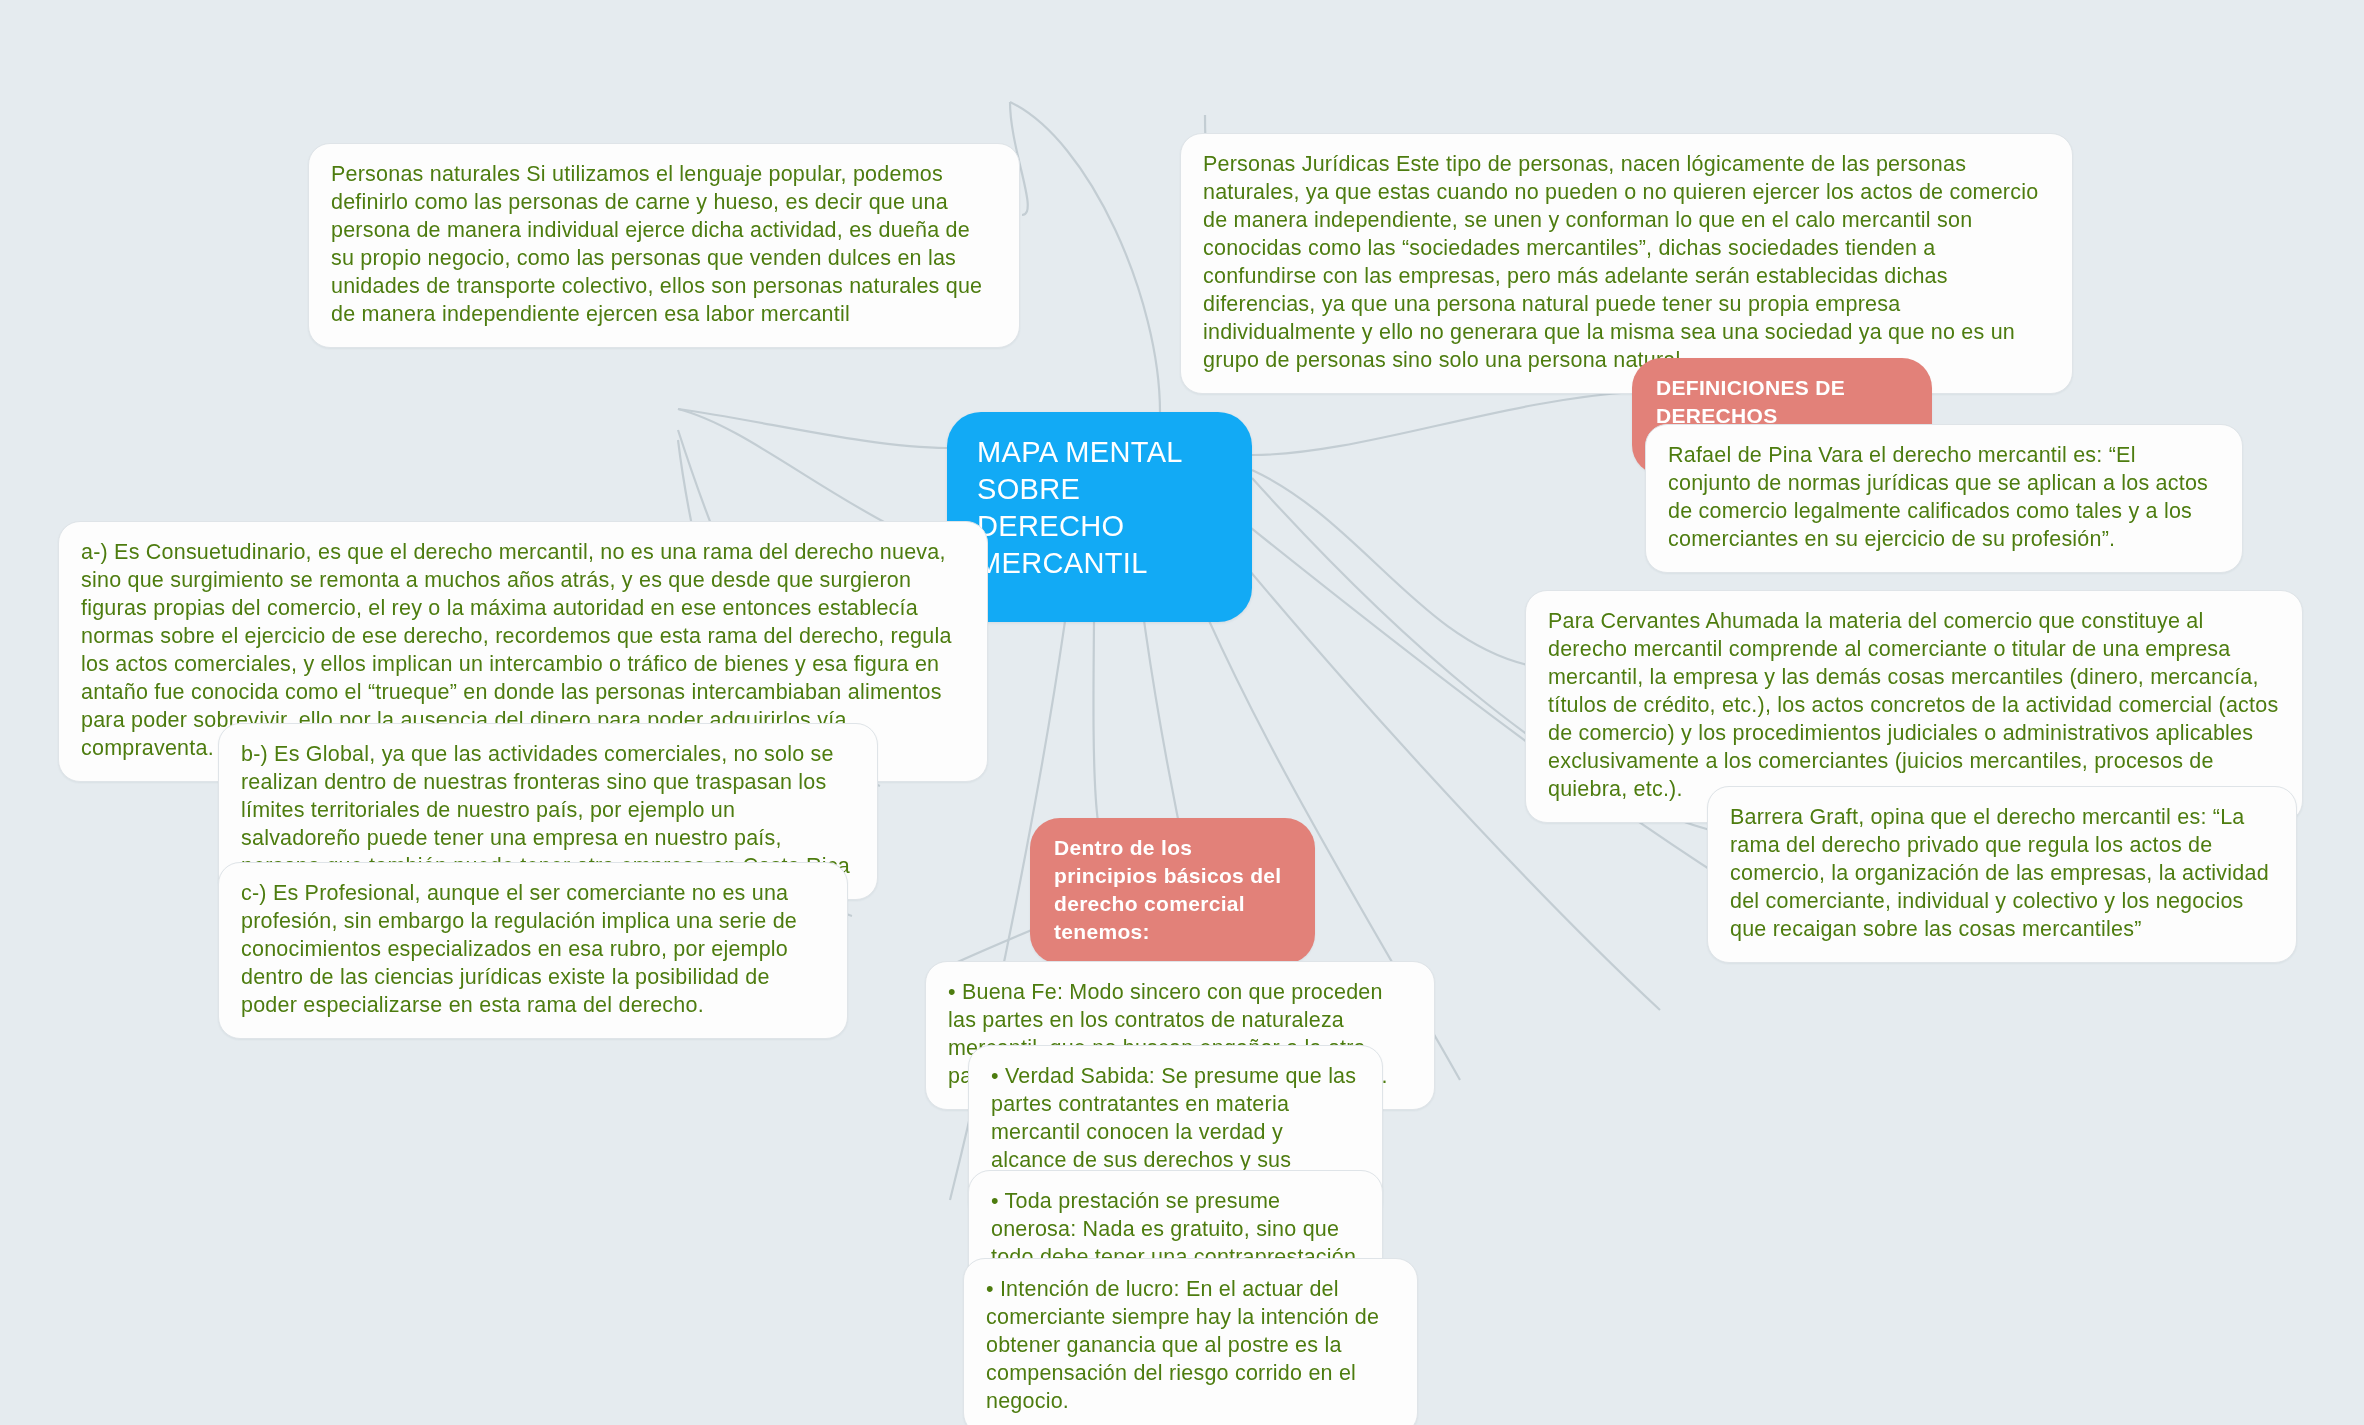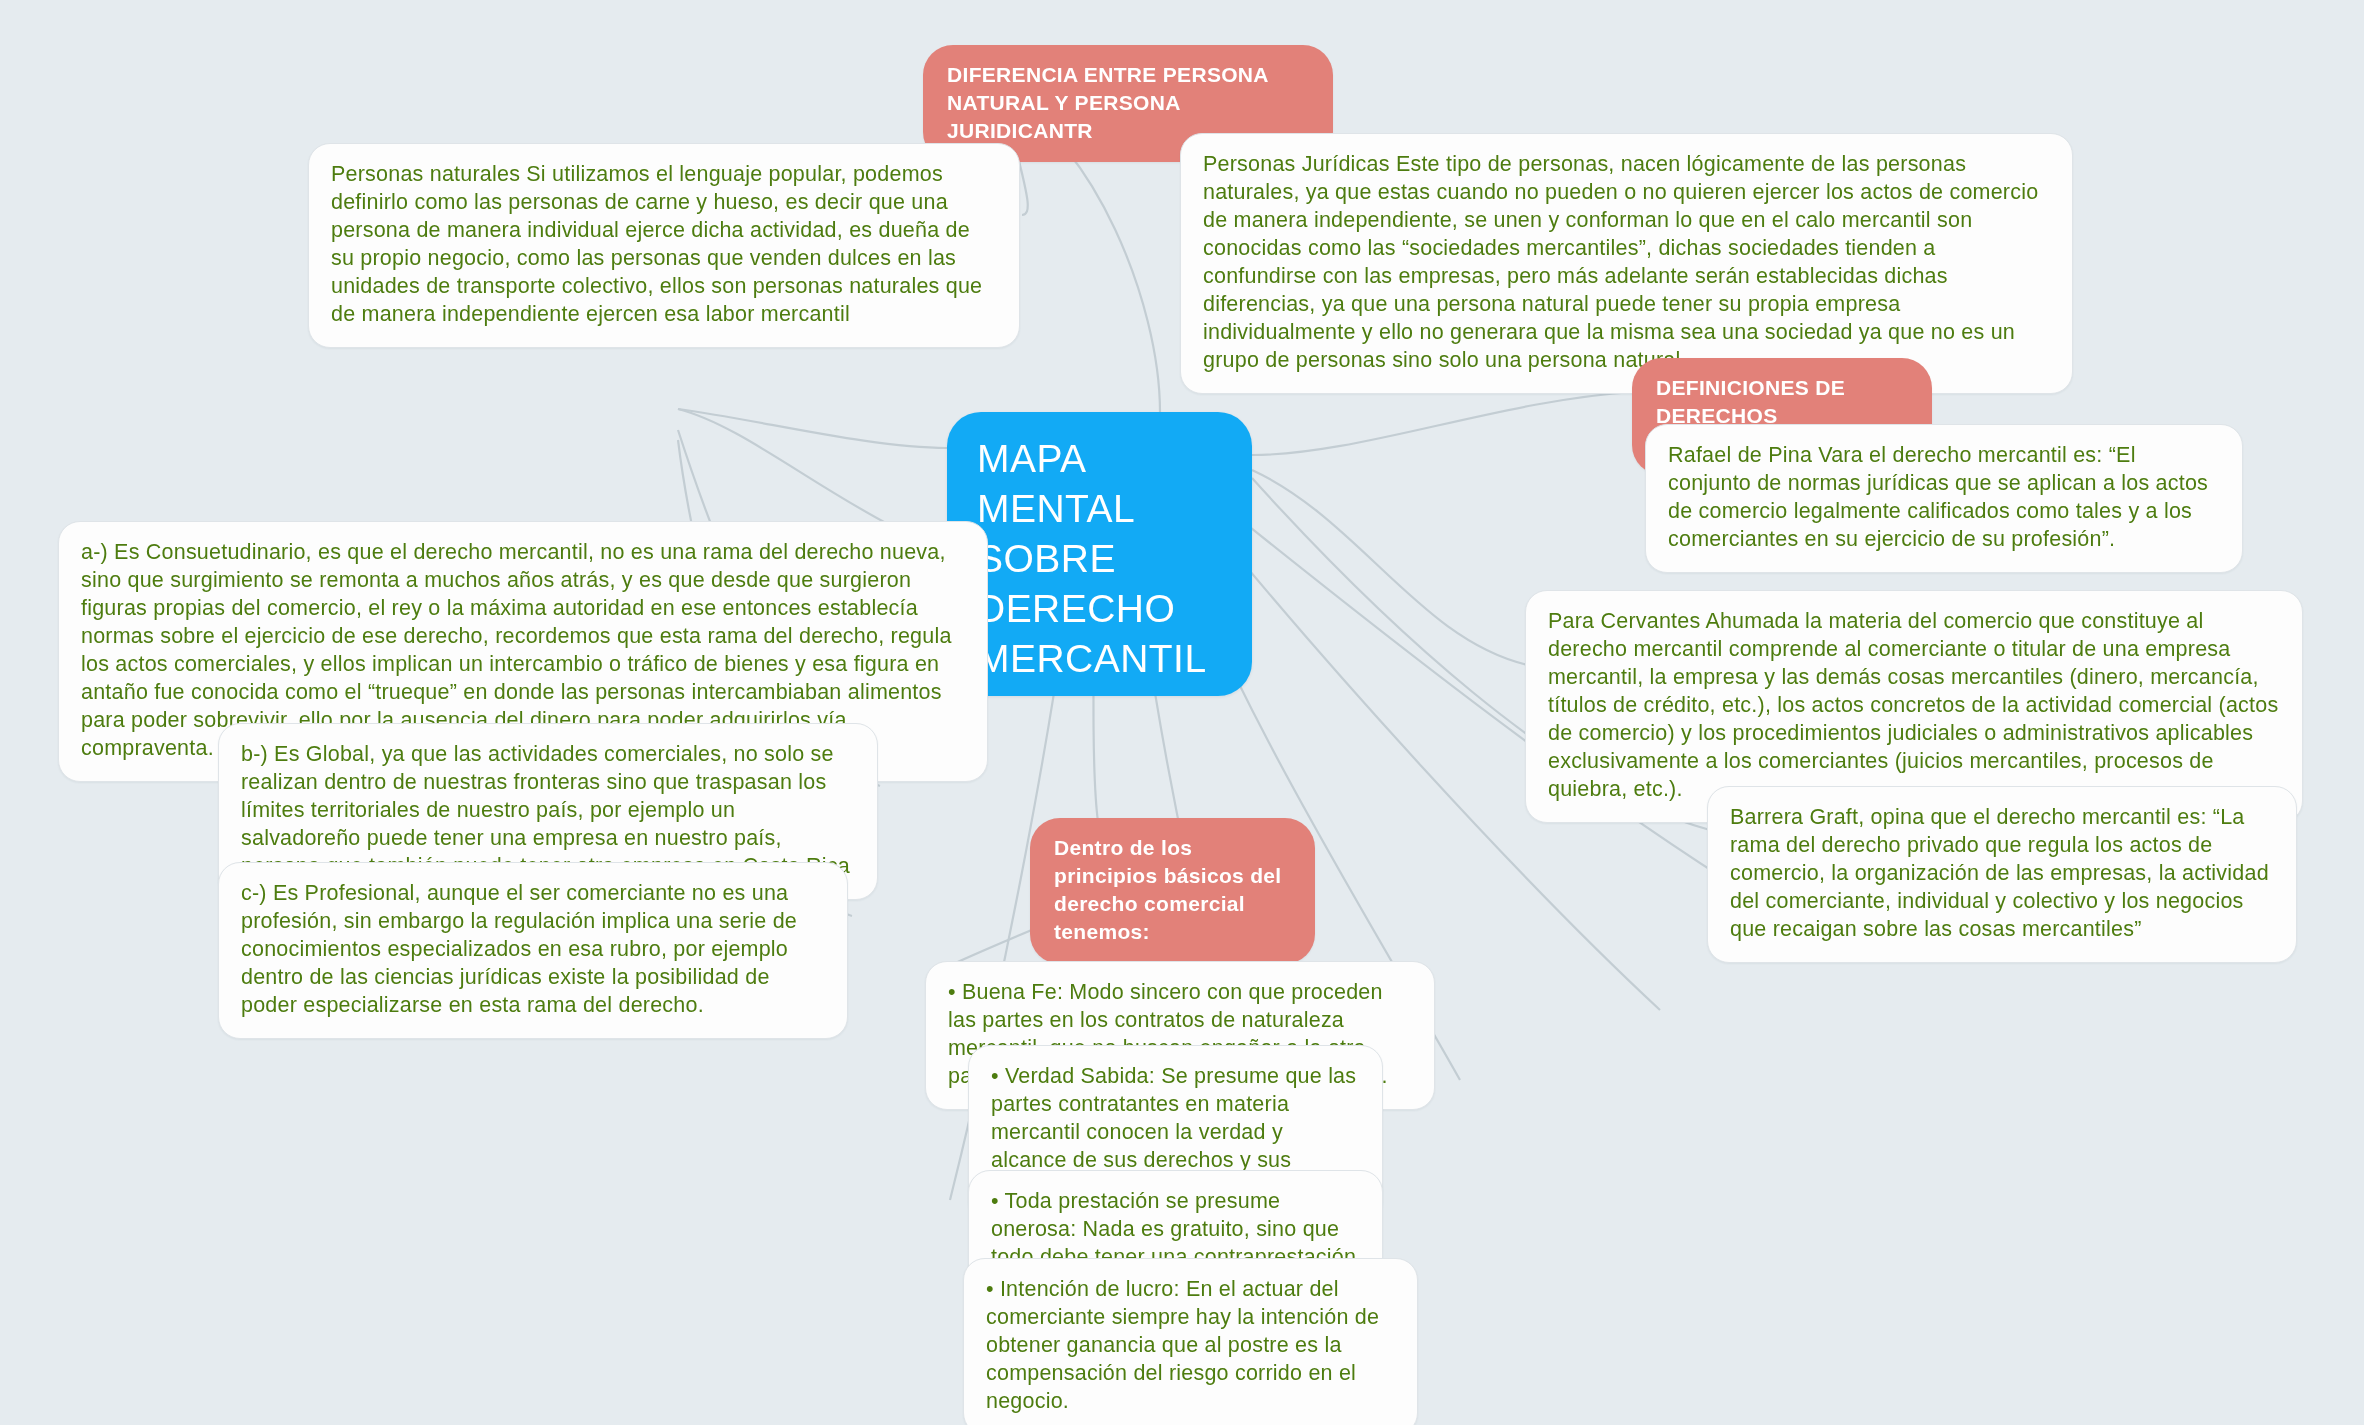--- a/index.html
+++ b/index.html
@@ -51,23 +51,23 @@
     line-height: 1.34;
     padding: 16px 24px 17px 24px;
     letter-spacing: 0.015em;
     box-shadow: 0 1px 2px rgba(60,80,95,0.08);
   }
   
   .root {
     background: #12aaf5;
     border-radius: 34px;
     color: #ffffff;
-    font-size: 39px;
+    font-size: 29px;
     line-height: 1.28;
-    padding: 22px 30px 12px 30px;
+    padding: 22px 30px 40px 30px;
     letter-spacing: 0.012em;
     box-shadow: 0 1px 3px rgba(40,70,100,0.10);
   }
   
   #n-root        { left: 947px;  top: 412px;  width: 305px; }
   #n-h-diff      { left: 923px;  top: 45px;   width: 410px; }
   #n-personas-nat{ left: 308px;  top: 143px;  width: 712px; }
   #n-personas-jur{ left: 1180px; top: 133px;  width: 893px; }
   #n-h-caract    { left: 325px;  top: 371px;  width: 350px; }
   #n-a           { left: 58px;   top: 521px;  width: 930px; }
@@ -126,21 +126,20 @@
       <path d="M1080,500 C1060,700 1000,1000 950,1200"></path>
       <path d="M1130,500 C1150,720 1210,1000 1290,1260"></path>
       <path d="M1160,500 C1230,700 1370,920 1460,1080"></path>
       <path d="M1190,498 C1320,660 1520,880 1660,1010"></path>
       <path d="M1210,495 C1390,640 1640,840 1860,960"></path>
     </g>
   </svg>
 
   <div class="node root" id="n-root">MAPA MENTAL SOBRE DERECHO MERCANTIL</div>
 
-  <div class="node pill" id="n-h-diff">DIFERENCIA ENTRE PERSONA NATURAL Y PERSONA JURIDICANTR</div>
 
   <div class="node card" id="n-personas-nat">Personas naturales Si utilizamos el lenguaje popular, podemos definirlo como las personas de carne y hueso, es decir que una persona de manera individual ejerce dicha actividad, es dueña de su propio negocio, como las personas que venden dulces en las unidades de transporte colectivo, ellos son personas naturales que de manera independiente ejercen esa labor mercantil</div>
 
   <div class="node card" id="n-personas-jur">Personas Jurídicas Este tipo de personas, nacen lógicamente de las personas naturales, ya que estas cuando no pueden o no quieren ejercer los actos de comercio de manera independiente, se unen y conforman lo que en el calo mercantil son conocidas como las “sociedades mercantiles”, dichas sociedades tienden a confundirse con las empresas, pero más adelante serán establecidas dichas diferencias, ya que una persona natural puede tener su propia empresa individualmente y ello no generara que la misma sea una sociedad ya que no es un grupo de personas sino solo una persona natural.</div>
 
 
   <div class="node card" id="n-a">a-) Es Consuetudinario, es que el derecho mercantil, no es una rama del derecho nueva, sino que surgimiento se remonta a muchos años atrás, y es que desde que surgieron figuras propias del comercio, el rey o la máxima autoridad en ese entonces establecía normas sobre el ejercicio de ese derecho, recordemos que esta rama del derecho, regula los actos comerciales, y ellos implican un intercambio o tráfico de bienes y esa figura en antaño fue conocida como el “trueque” en donde las personas intercambiaban alimentos para poder sobrevivir, ello por la ausencia del dinero para poder adquirirlos vía compraventa.</div>
 
   <div class="node card" id="n-b">b-) Es Global, ya que las actividades comerciales, no solo se realizan dentro de nuestras fronteras sino que traspasan los límites territoriales de nuestro país, por ejemplo un salvadoreño puede tener una empresa en nuestro país, persona que también puede tener otra empresa en Costa Rica</div>
 

